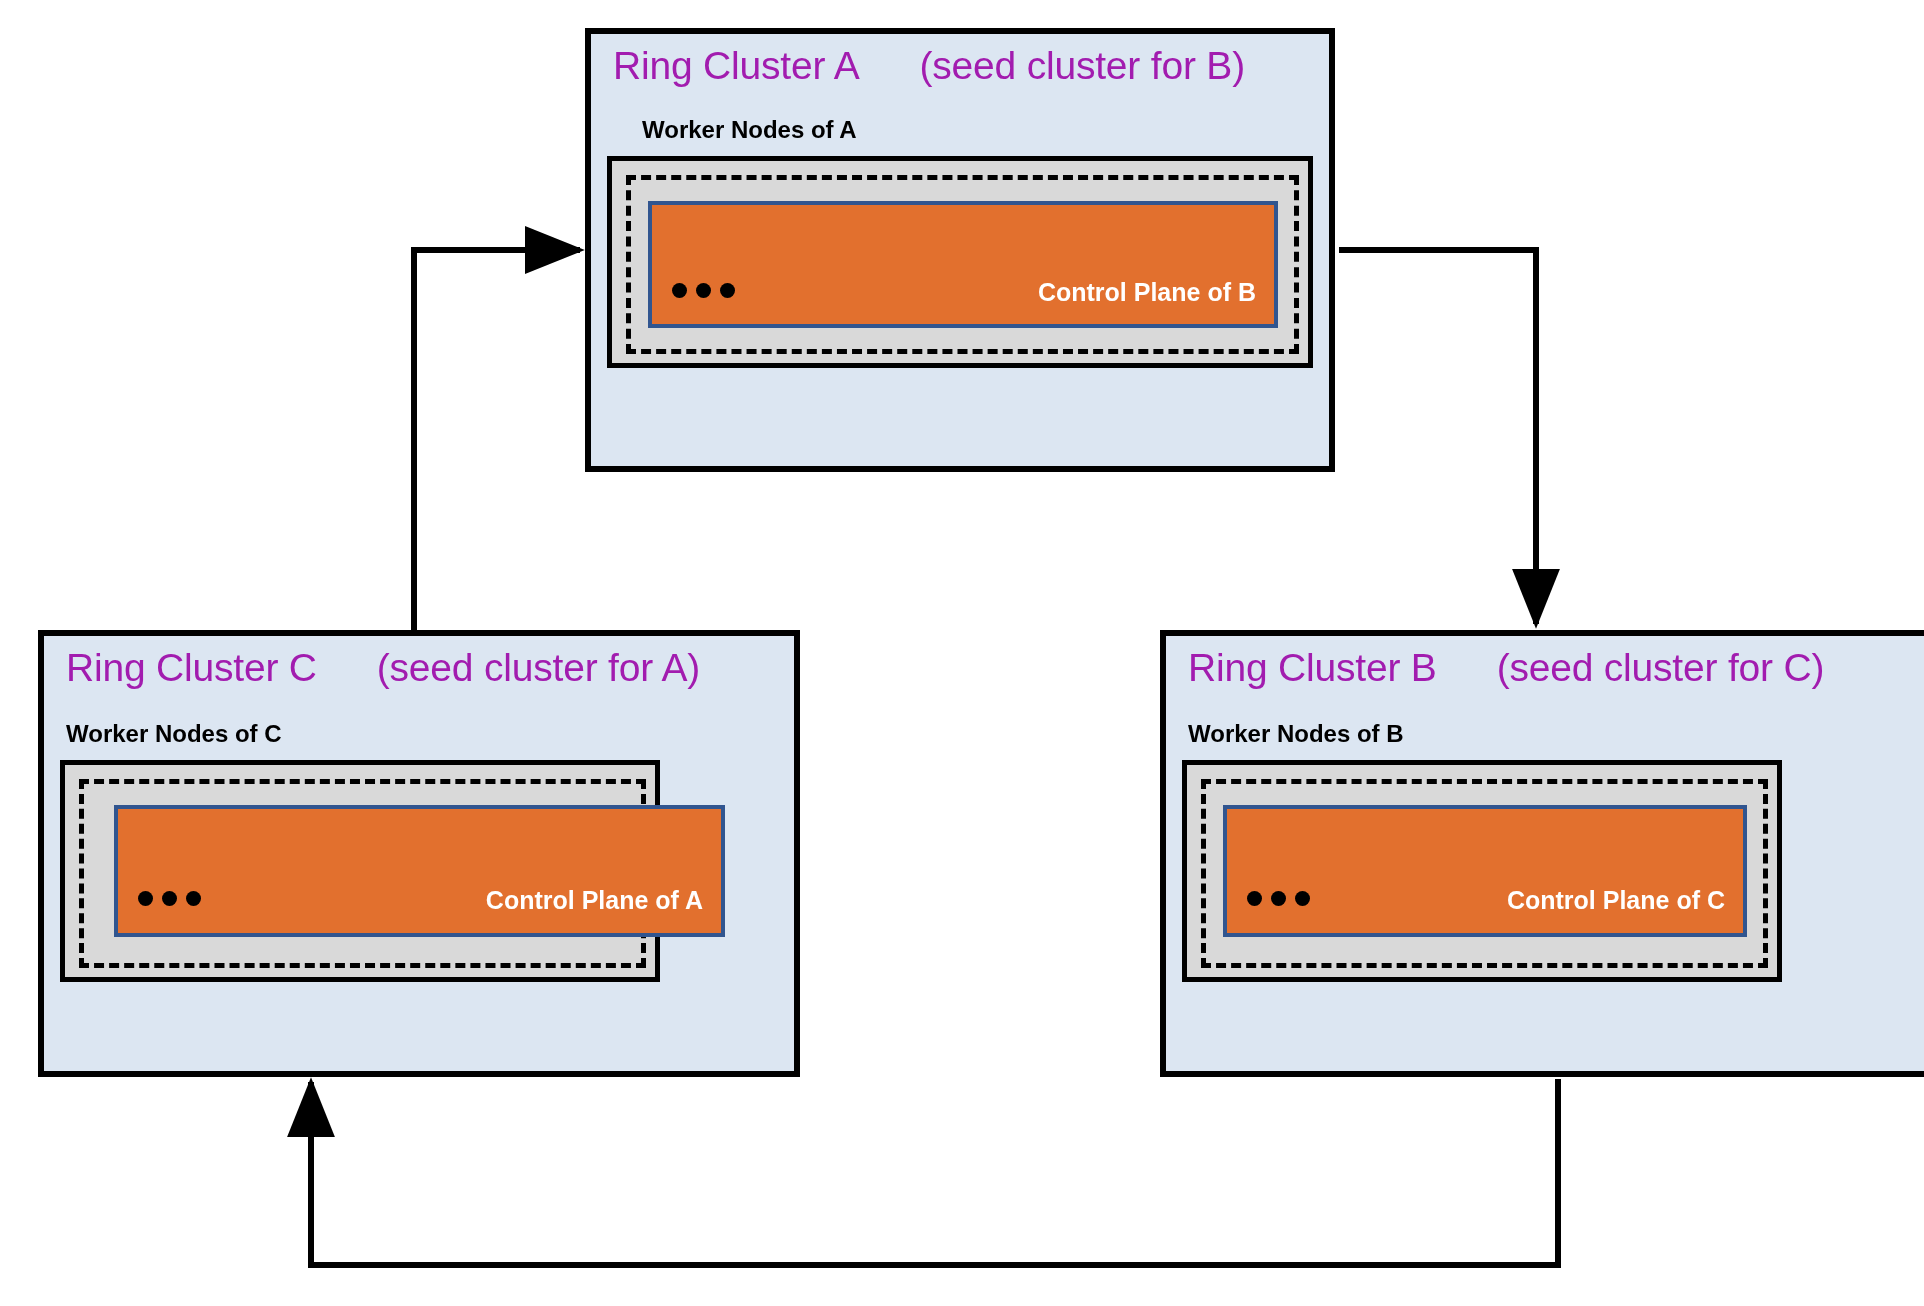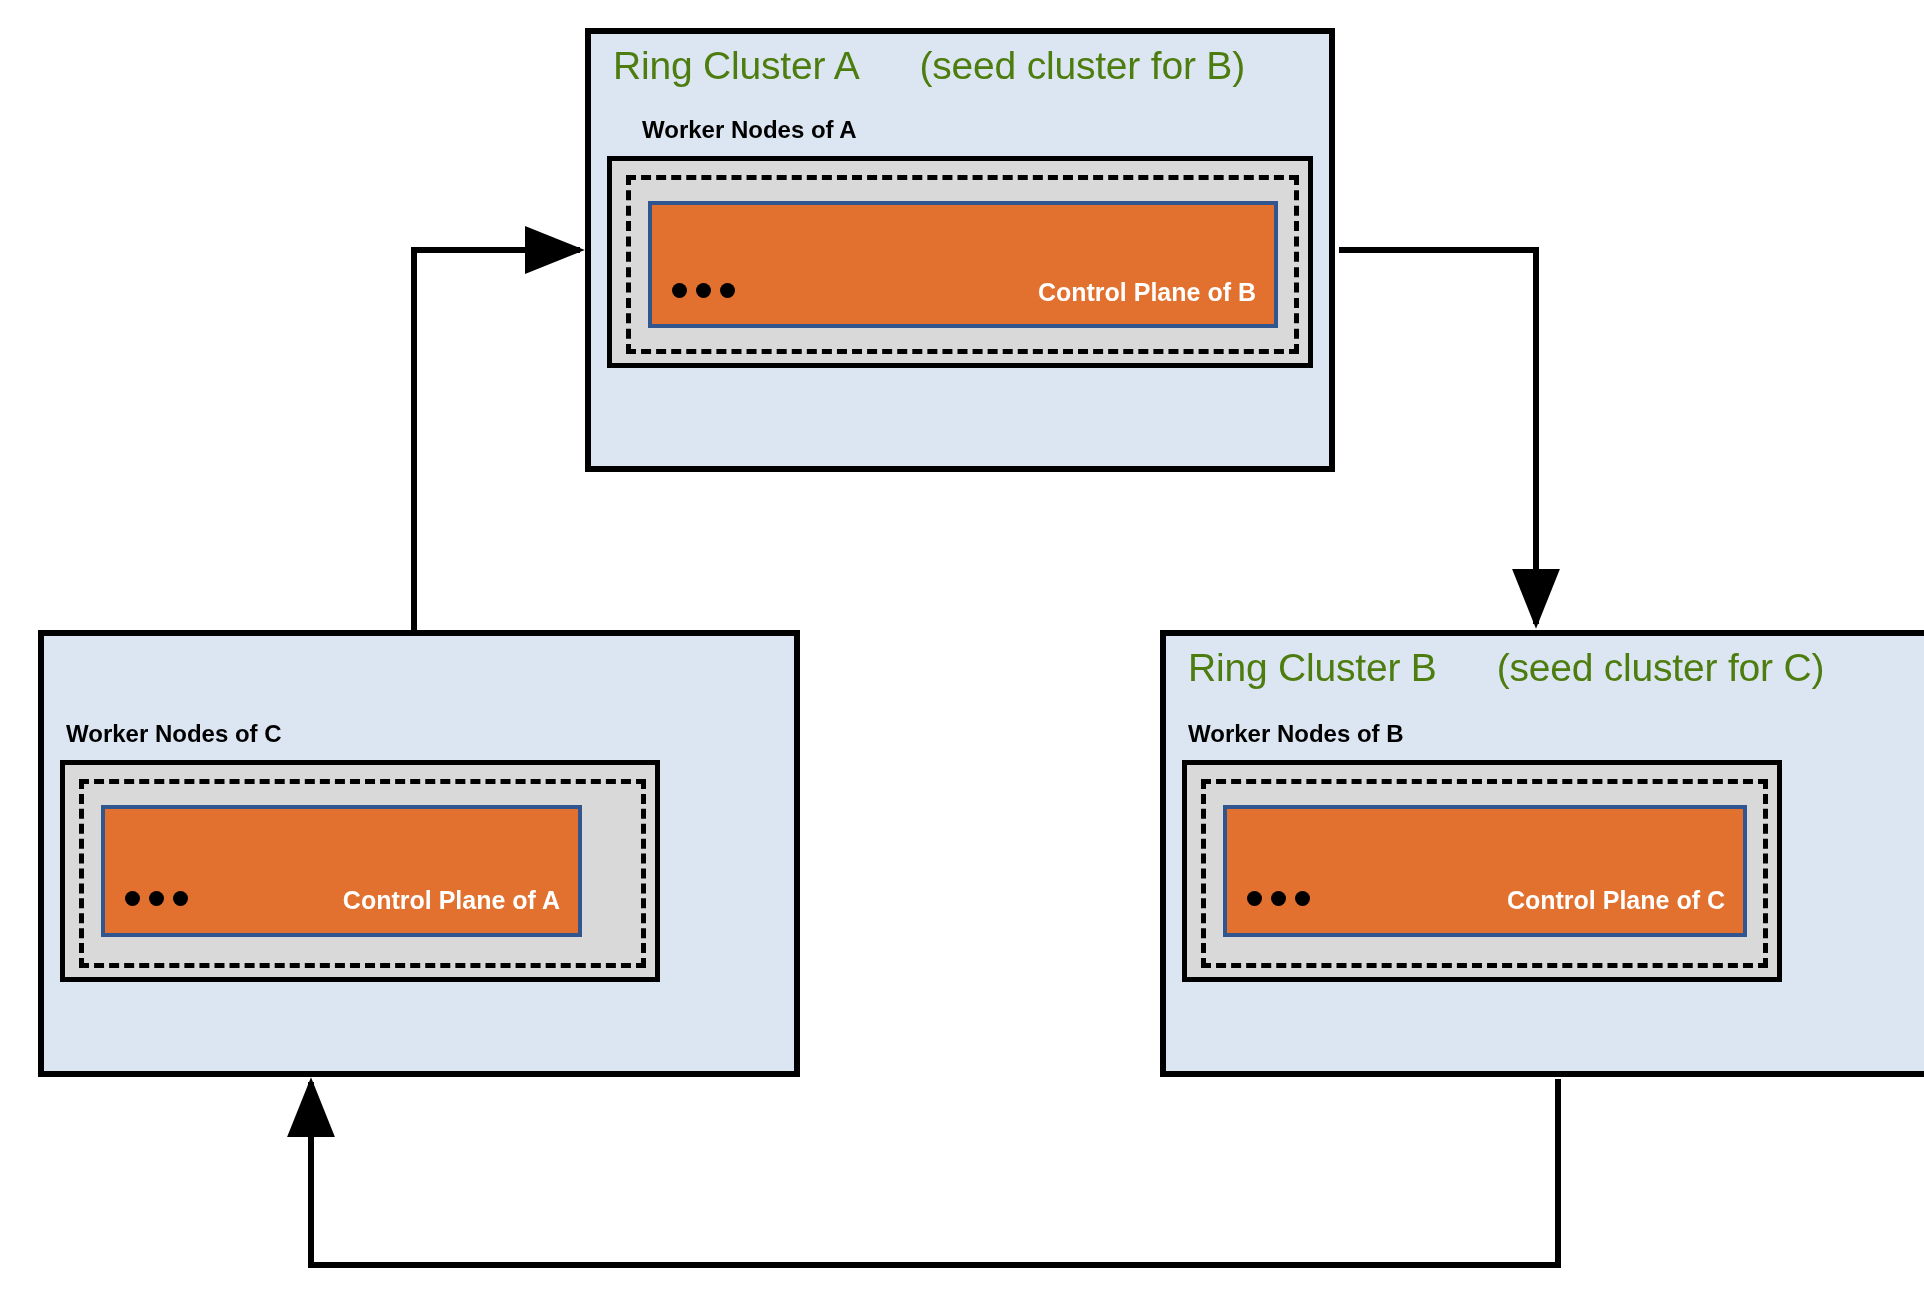--- a/index.html
+++ b/index.html
@@ -29,21 +29,21 @@
     border: 6px solid #000000;
     box-sizing: border-box;
   }
 
   .cluster-title {
     position: absolute;
     left: 22px;
     top: 10px;
     font-size: 39px;
     font-weight: 400;
-    color: #4d7c0f;
+    color: #a21caf;
     white-space: nowrap;
     letter-spacing: -0.2px;
   }
   .cluster-title .seed {
     display: inline-block;
     margin-left: 60px;
   }
 
   .worker-label {
     position: absolute;
@@ -146,28 +146,31 @@
           <span></span>
           <span></span>
         </div>
         <div class="cp-label" style="right:18px; top:73px;">Control Plane of B</div>
       </div>
     </div>
   </div>
 
   <div class="cluster" style="left:38px; top:630px; width:762px; height:447px;">
 
+    <div class="cluster-title">
+      <span>Ring Cluster C</span><span class="seed">(seed cluster for A)</span>
+    </div>
 
     <div class="worker-label" style="top:84px;">Worker Nodes of C</div>
 
     <div class="worker-box" style="left:16px; top:124px; width:600px; height:222px;">
 
       <div class="dashed-box" style="left:14px; top:14px; width:567px; height:189px;"></div>
 
-      <div class="control-plane" style="left:36px; top:40px; width:481px; height:132px;">
+      <div class="control-plane" style="left:49px; top:40px; width:611px; height:132px;">
         <div class="cp-dots" style="left:20px; top:82px;">
           <span></span>
           <span></span>
           <span></span>
         </div>
         <div class="cp-label" style="right:18px; top:77px;">Control Plane of A</div>
       </div>
     </div>
   </div>
 

